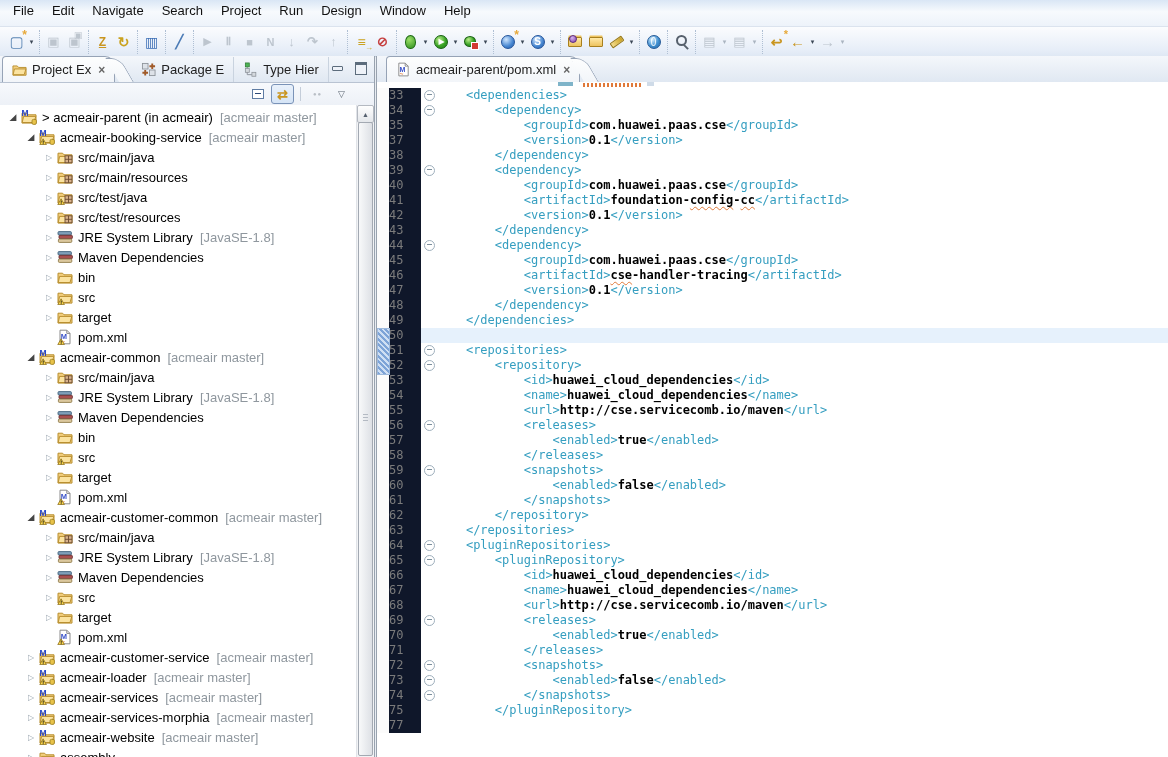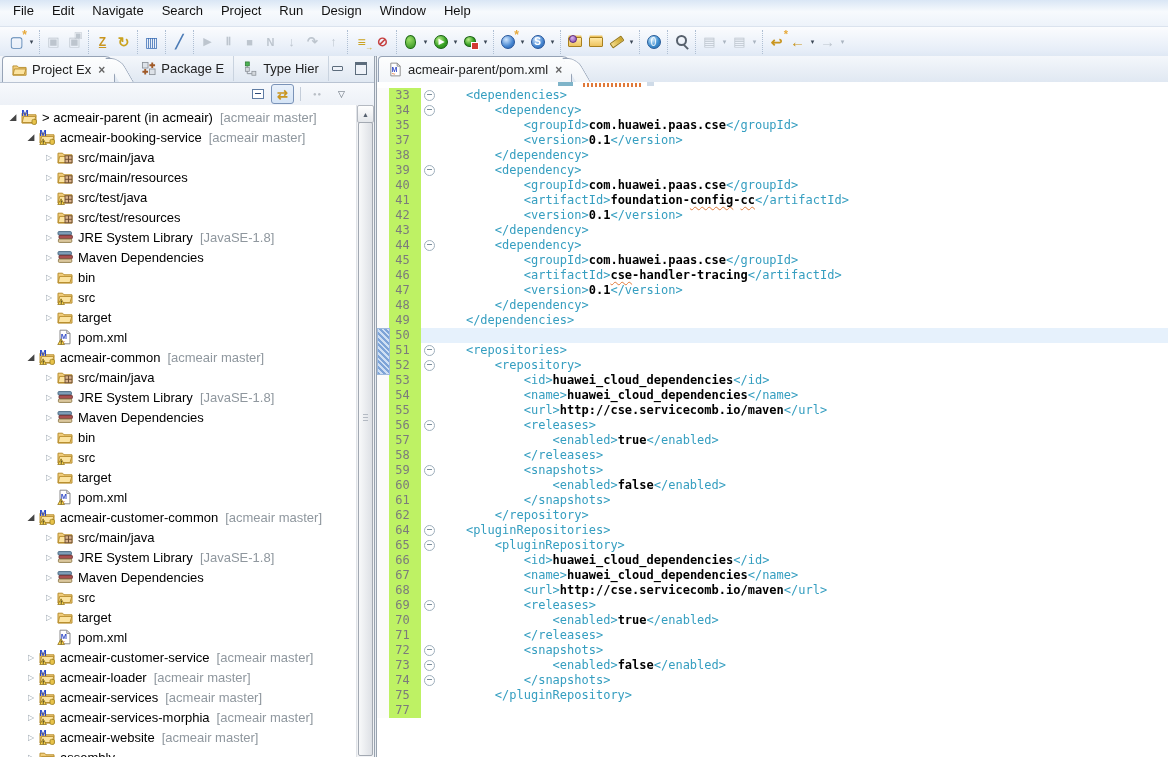--- a/index.html
+++ b/index.html
@@ -61,21 +61,21 @@
   .tbi-search::before{content:"";width:7px;height:7px;border:2px solid #56606c;border-radius:50%;position:absolute;top:3px;left:4px}
   .tbi-search::after{content:"";width:6px;height:2px;background:#56606c;position:absolute;bottom:3px;right:2px;transform:rotate(45deg)}
   .tbi-next-annotation::before,.tbi-previous-annotation::before{content:"▤";font-size:13px}
   .tbi-last-edit-location::before{content:"↩";color:#c9951f;font-weight:bold;font-size:14px}
   .tbi-last-edit-location::after{content:"*";position:absolute;top:-4px;right:-2px;color:#e7a93a;font-weight:bold;font-size:11px}
   .tbi-back::before{content:"←";color:#c9951f;font-weight:bold;font-size:15px}
   .tbi-forward::before{content:"→";font-weight:bold;font-size:15px}
   
   .panel-left{position:absolute;top:56px;left:0;width:374px;bottom:0;background:#fff;border-right:1px solid #98a2ae}
   .panel-right{position:absolute;top:56px;left:376px;right:0;bottom:0;background:#fff;border-left:1px solid #98a2ae}
-  .tabbar{height:26px;display:flex;align-items:flex-start;position:relative;
+  .tabbar{height:26px;display:flex;align-items:flex-end;position:relative;
     background:linear-gradient(#f4f7fb,#e0e8f2);border-bottom:1px solid #b9c3d2}
   .tab{display:flex;align-items:center;gap:5px;height:25px;padding:0 9px;font-size:13px;
        position:relative;color:#222;border-right:1px solid #c9d3df}
   .tab.active{background:linear-gradient(#fdfefe,#f2f5f9);border:1px solid #96a3b6;border-bottom:none;
        border-radius:4px 10px 0 0;margin-left:2px;margin-right:17px;z-index:2;border-right:1px solid #96a3b6}
   .tab.active::after{content:"";position:absolute;right:-13px;bottom:0;width:14px;height:92%;
        background:linear-gradient(#fdfefe,#f2f5f9);border-right:1px solid #96a3b6;border-top:1px solid #96a3b6;
        transform:skewX(30deg);border-radius:0 9px 0 0;z-index:-1}
   .tclose{font-size:12px;color:#666;font-weight:bold;margin-left:2px}
   .ticon{width:16px;height:16px;flex:none}
@@ -114,21 +114,21 @@
           background:repeating-linear-gradient(#b4bac3 0 1px,transparent 1px 3px)}
   
   .ebody{position:absolute;top:26px;left:0;right:0;bottom:0;background:#fff;overflow:hidden}
   .strip{height:6px;position:relative;overflow:hidden;background:#fff}
   .frag-teal{position:absolute;left:181px;top:0;width:15px;height:4px;background:#7fb4c9}
   .frag-squiggle{position:absolute;left:206px;top:1px;width:58px;height:4px;
           background:repeating-linear-gradient(90deg,#e0793a 0 2px,rgba(0,0,0,0) 2px 4px)}
   .frag-gray{position:absolute;left:270px;top:0;width:7px;height:4px;background:#cfdbe8}
   .crow{display:flex;height:15px;font:12px/15px "DejaVu Sans Mono","Liberation Mono",monospace}
   .mk{width:12px;flex:none;background:#fbfbfb}
-  .ln{width:27px;flex:none;text-align:center;padding-right:5px;color:#7b7b7b;background:#bef264}
+  .ln{width:27px;flex:none;text-align:left;padding-right:5px;color:#7b7b7b;background:#0f172a}
   .fold{width:16px;flex:none;display:flex;align-items:center;justify-content:center;background:#fff}
   .ctext{flex:1;white-space:pre}
   .crow.cur .fold,.crow.cur .ctext{background:#e6f1fc}
   .fm{width:9px;height:9px;border:1px solid #9fb0bd;border-radius:50%;background:#fff;position:relative;display:inline-block}
   .fm::after{content:"";position:absolute;left:2px;right:2px;top:3px;height:1px;background:#7c8f9c}
   .xt{color:#359ec0}
   .xc{color:#000;font-weight:bold}
   .sq{text-decoration:underline;text-decoration-style:wavy;text-decoration-color:#e0793a;
       text-decoration-thickness:1px;text-underline-offset:2px}
   .range-indicator{position:absolute;left:0;width:11px;
@@ -599,21 +599,21 @@
   <div class="vscroll">
     <div class="vs-btn">▲</div>
     <div class="vs-thumb">
       <div class="vs-grip"></div>
     </div>
   </div>
 </div>
 
 <div class="panel-right">
   <div class="tabbar">
-    <div class="tab active" style="margin-left:1px">
+    <div class="tab active" style="margin-left:9px">
       <svg class="ticon">
           <use href="#i-pom"></use>
         </svg>
       <span>acmeair-parent/pom.xml</span>
       <span class="tclose">×</span>
     </div>
   </div>
   <div class="ebody">
     <div class="strip">
       <span class="frag-teal"></span>
@@ -806,20 +806,26 @@
           <span class="ctext"><span class="xc">            </span><span class="xt">&lt;/snapshots&gt;</span></span>
         </div>
         <div class="crow">
           <span class="mk"></span>
           <span class="ln">62</span>
           <span class="fold"></span>
           <span class="ctext"><span class="xc">        </span><span class="xt">&lt;/repository&gt;</span></span>
         </div>
         <div class="crow">
           <span class="mk"></span>
+          <span class="ln">63</span>
+          <span class="fold"></span>
+          <span class="ctext"><span class="xc">    </span><span class="xt">&lt;/repositories&gt;</span></span>
+        </div>
+        <div class="crow">
+          <span class="mk"></span>
           <span class="ln">64</span>
           <span class="fold">
             <span class="fm"></span>
           </span>
           <span class="ctext"><span class="xc">    </span><span class="xt">&lt;pluginRepositories&gt;</span></span>
         </div>
         <div class="crow">
           <span class="mk"></span>
           <span class="ln">65</span>
           <span class="fold">

